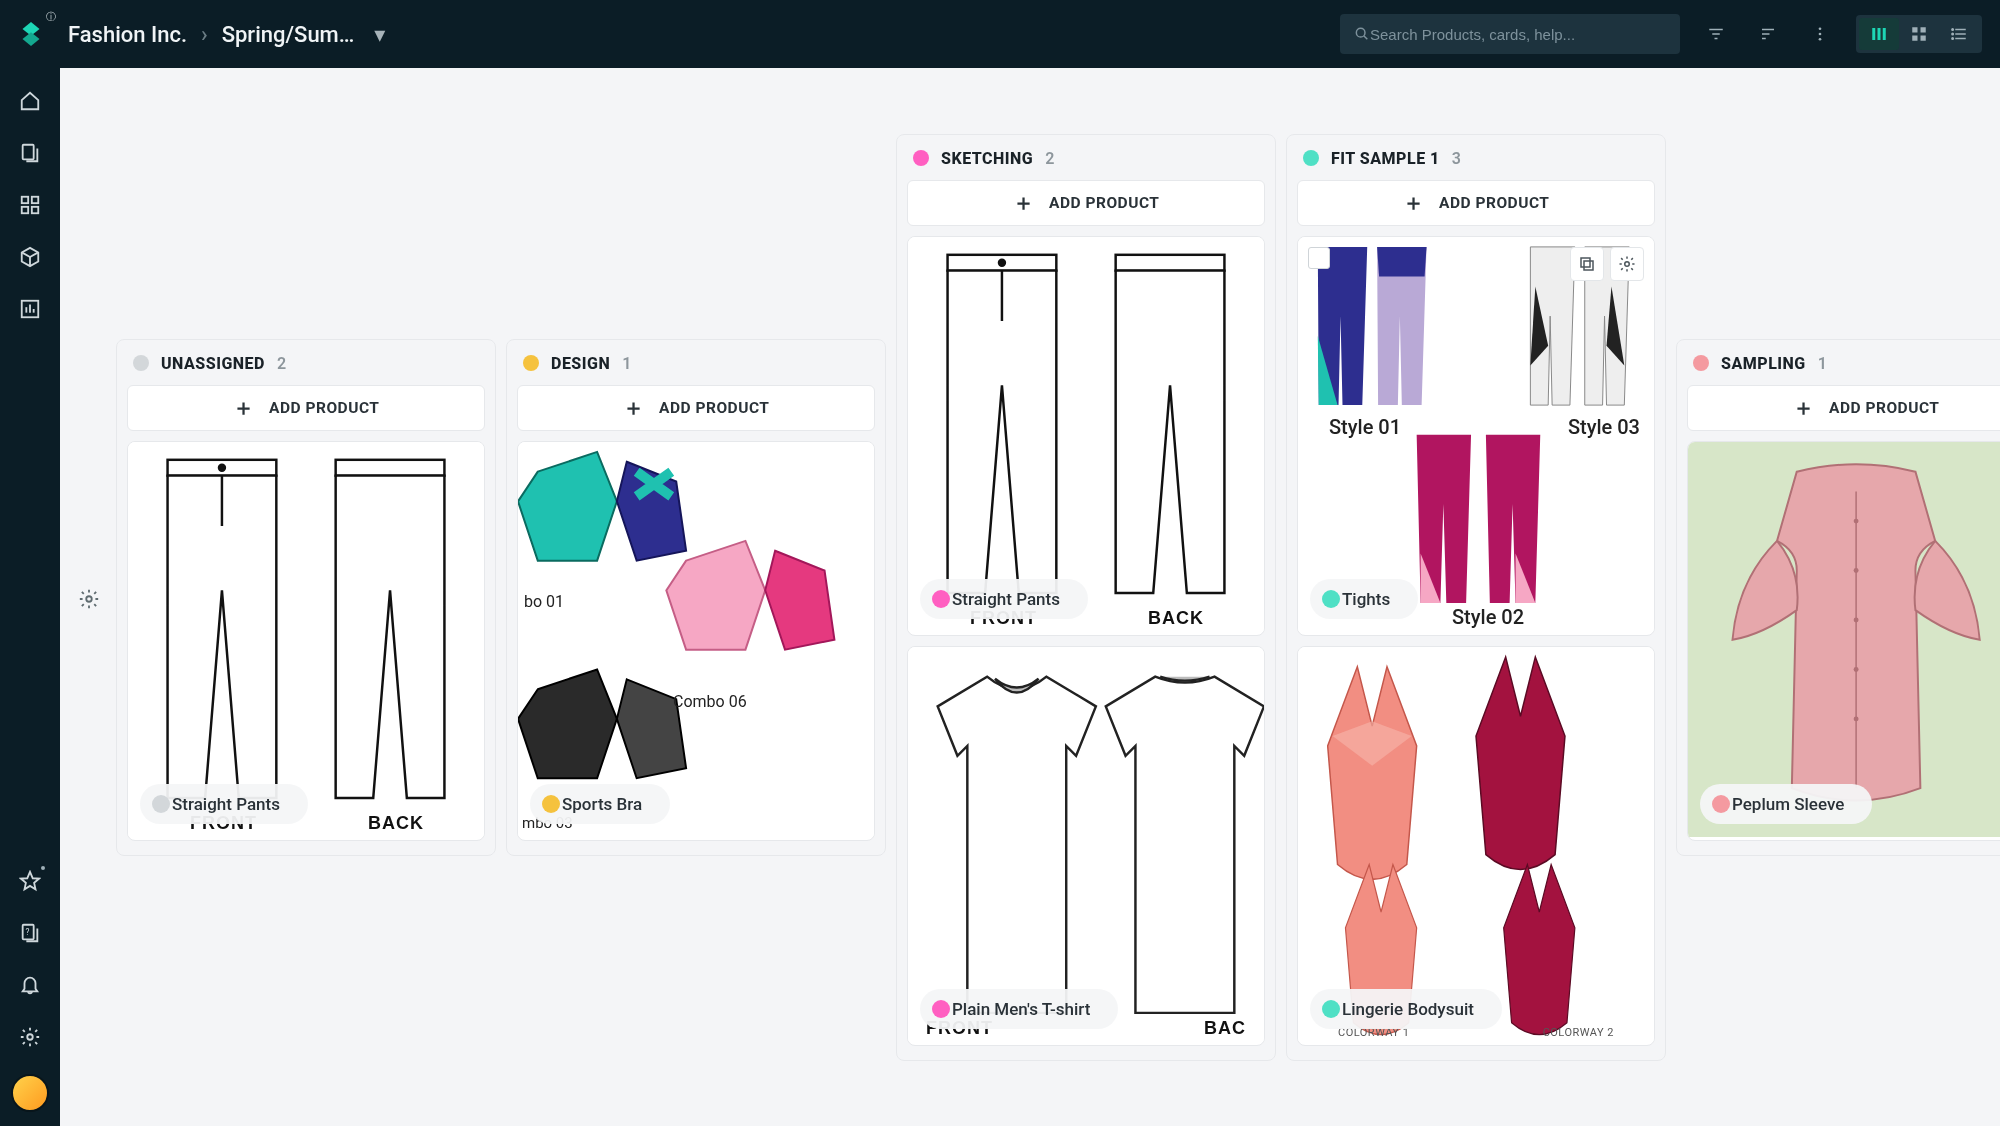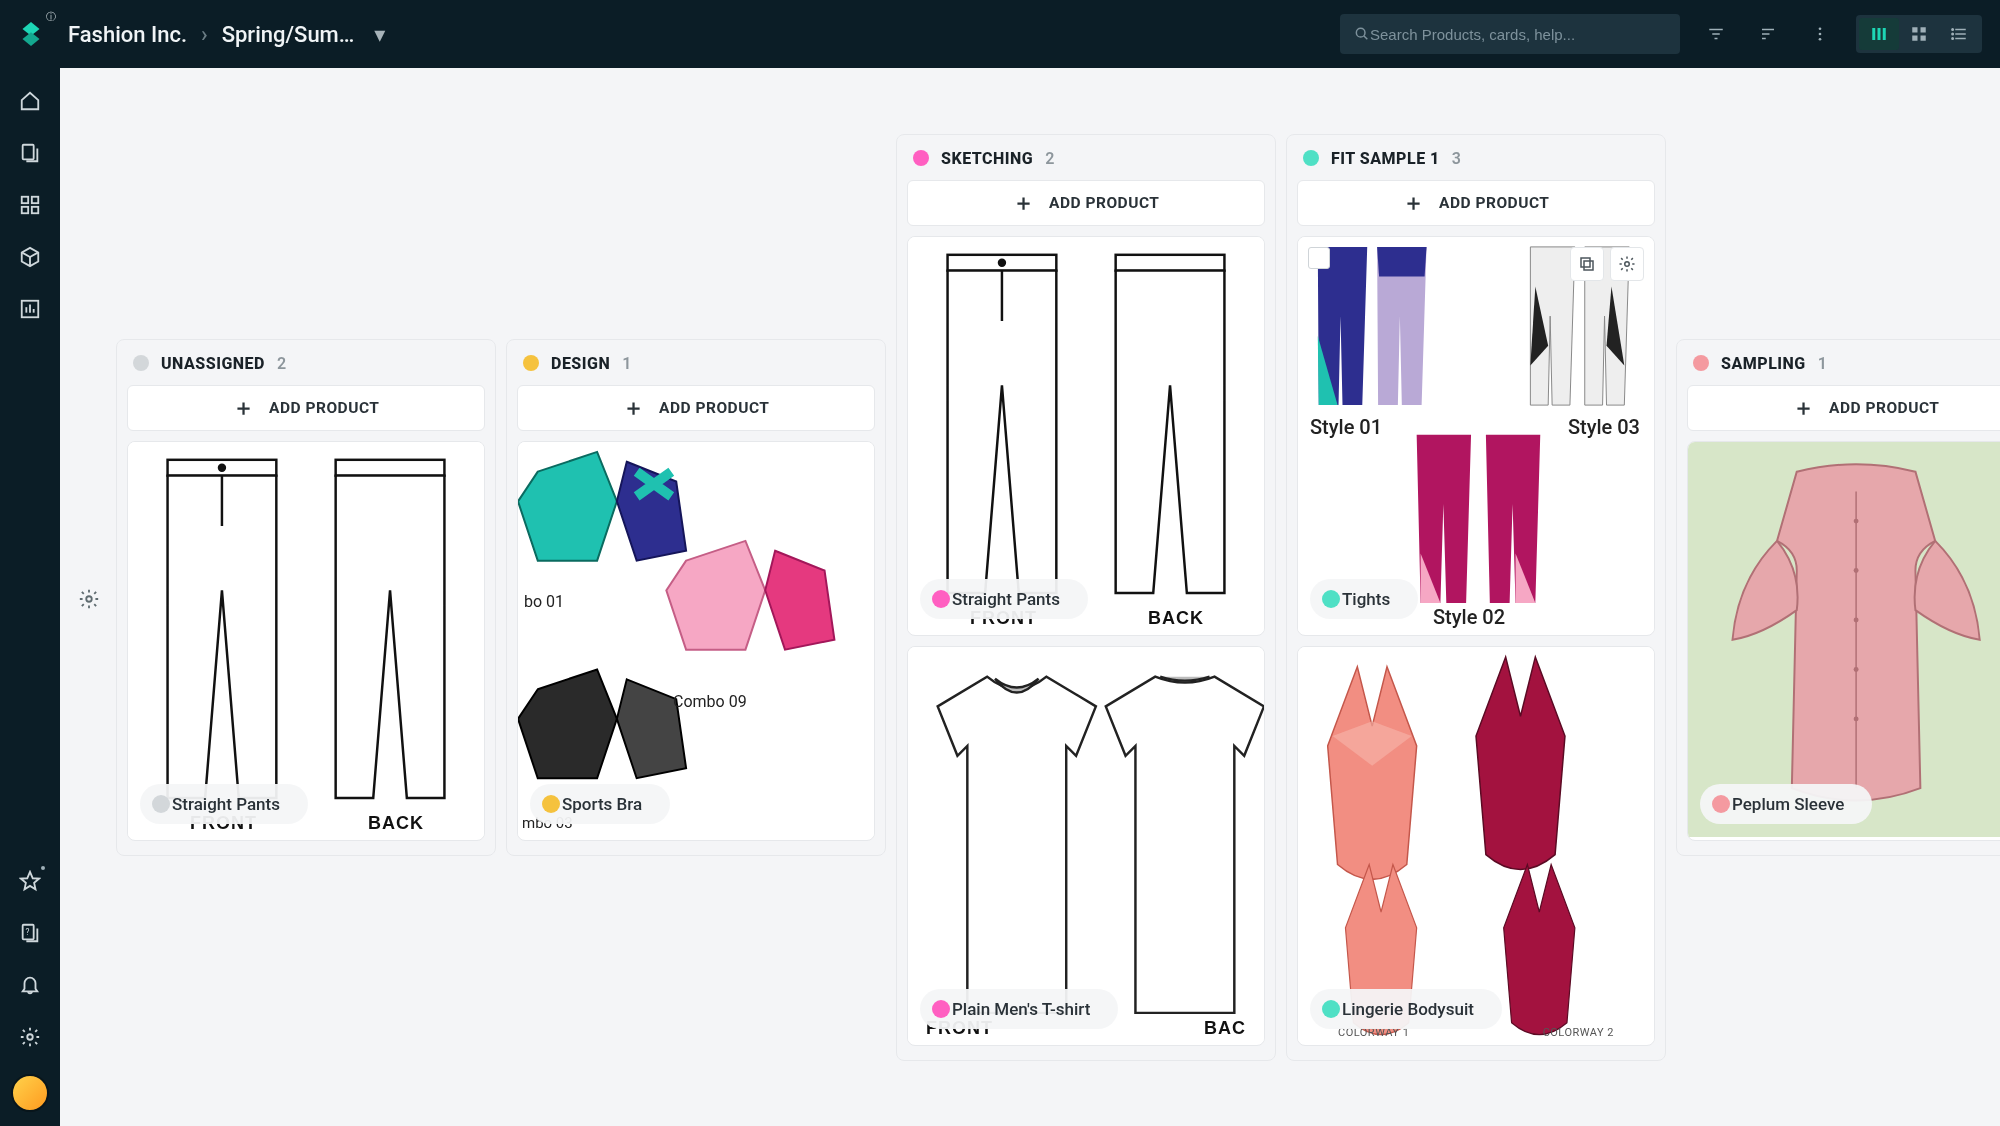--- a/index.html
+++ b/index.html
@@ -114,21 +114,21 @@
   .card .select-box {
     position:absolute; top:10px; left:10px; width:22px; height:22px;
     background:#fff; border:1px solid #cfd4d8; border-radius:3px;
   }
 
   
   .front-back-label {
     position:absolute; bottom:6px; font-family: Arial, sans-serif;
     font-weight:900; letter-spacing:1px; font-size:18px; color:#111;
   }
-  .style-label { position:absolute; font-size:20px; color:#222; font-weight:500;}
+  .style-label { position:absolute; font-size:20px; color:#222; font-weight:500;margin-left:19px;}
   .colorway-label { position:absolute; bottom:6px; font-size:11px; letter-spacing:0.5px; color:#555;}
 
   svg { display:block; }
 
   
   .board::-webkit-scrollbar{height:10px}
   .board::-webkit-scrollbar-thumb{background:#cfd4d8;border-radius:5px}
 </style>
 </head>
 <body>
@@ -339,21 +339,21 @@
       <path d="M20 20 L80 0 L100 50 L80 110 L20 110 L0 50 Z" fill="#f6a7c4" stroke="#c55e86" stroke-width="2"></path>
       <path d="M110 10 L160 30 L170 100 L120 110 L100 50 Z" fill="#e5397f" stroke="#a3175a" stroke-width="2"></path>
     </g>
 
     <g transform="translate(-10,220)">
       <path d="M30 30 L90 10 L110 60 L90 120 L30 120 L10 60 Z" fill="#2a2a2a" stroke="#000" stroke-width="2"></path>
       <path d="M120 20 L170 40 L180 110 L130 120 L110 60 Z" fill="#444" stroke="#000" stroke-width="2"></path>
     </g>
   </svg>
   <span style="position:absolute;left:6px;top:150px;font-size:16px;color:#222">bo 01</span>
-  <span style="position:absolute;left:155px;top:250px;font-size:16px;color:#222">Combo 09</span>
+  <span style="position:absolute;left:155px;top:250px;font-size:16px;color:#222">Combo 06</span>
   <span style="position:absolute;left:4px;top:372px;font-size:15px;color:#222">mbo 03</span>
 <div class="chip">
               <span class="cdot" style="background: rgb(245, 194, 62);"></span>
               <span class="cname">Sports Bra</span>
             </div>
           </div>
         </div><div class="column">
           <div class="col-header">
             <span class="col-dot" style="background: rgb(255, 95, 193);"></span>
             <span class="col-title">SKETCHING</span>

